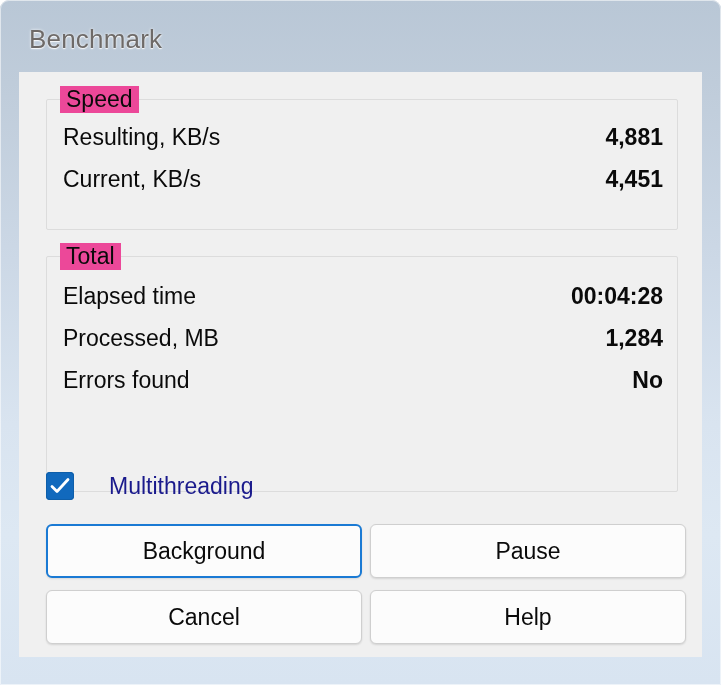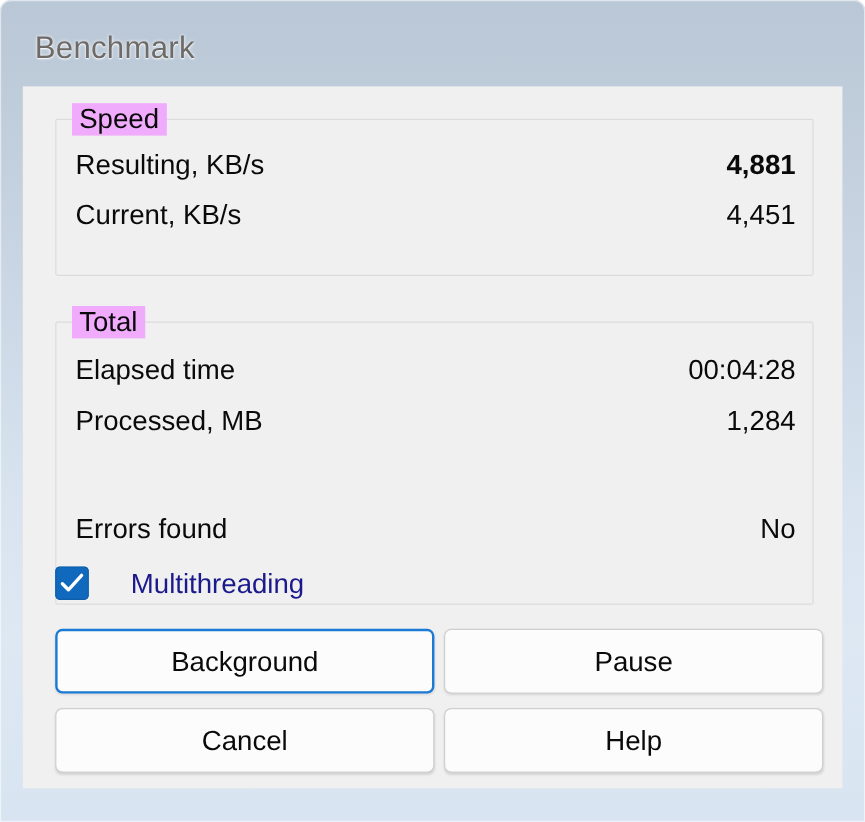--- a/index.html
+++ b/index.html
@@ -84,29 +84,29 @@
     border-radius: 2px;
   }
   .group-speed {
     left: 27px;
     top: 27px;
     width: 632px;
     height: 131px;
   }
   .group-total {
     left: 27px;
-    top: 196px;
+    top: 184px;
     width: 632px;
     height: 236px;
   }
   .group-legend {
     position: absolute;
     top: -14px;
     left: 13px;
-    background: #f0abfc;
+    background: #ec4899;
     padding: 0 6px;
     font-size: 23px;
     color: #0a0a0a;
     white-space: nowrap;
   }
 
   
   .row {
     position: absolute;
     left: 16px;
@@ -122,20 +122,21 @@
     white-space: nowrap;
   }
   .row-value {
     position: absolute;
     right: 0;
     top: 0;
     font-size: 23px;
     color: #0a0a0a;
     text-align: right;
     white-space: nowrap;
+    font-weight: bold;
   }
   .row-value.bold {
     font-weight: bold;
   }
 
   
   .checkbox-line {
     position: absolute;
     left: 27px;
     top: 398px;
@@ -224,21 +225,21 @@
       <div class="row" style="top:26px;">
         <span class="row-label">Elapsed time</span>
         <span class="row-value">00:04:28</span>
       </div>
 
       <div class="row" style="top:68px;">
         <span class="row-label">Processed, MB</span>
         <span class="row-value">1,284</span>
       </div>
 
-      <div class="row" style="top:110px;margin-top:48px;">
+      <div class="row" style="top:110px;">
         <span class="row-label">Errors found</span>
         <span class="row-value">No</span>
       </div>
     </div>
 
     <div class="checkbox-line">
       <span class="checkbox-box">
         <svg width="20" height="18" viewBox="0 0 20 18">
           <path d="M2 9.5 L7 14.5 L18 2.5" fill="none" stroke="#ffffff" stroke-width="2.8" stroke-linecap="round" stroke-linejoin="round"></path>
         </svg>

